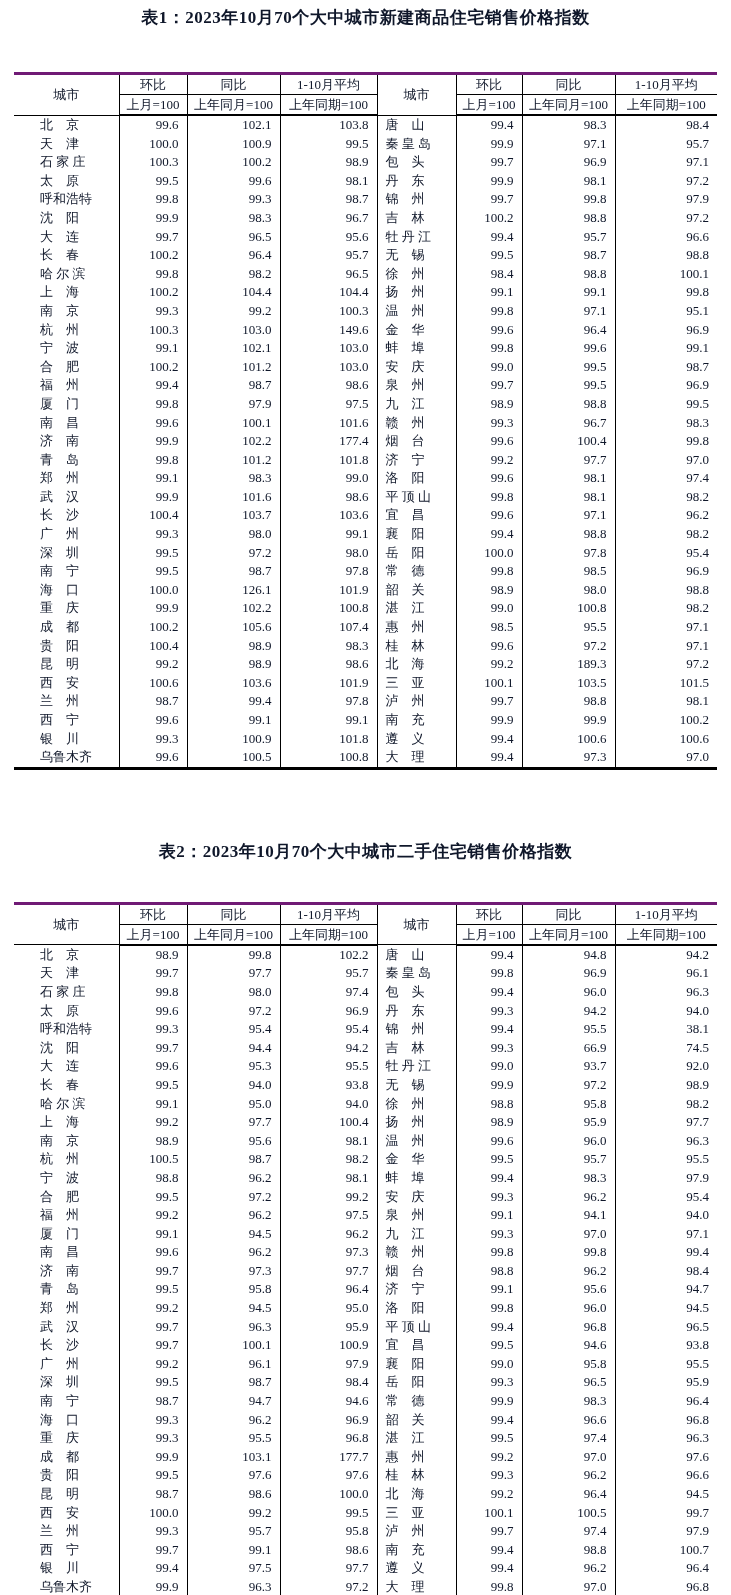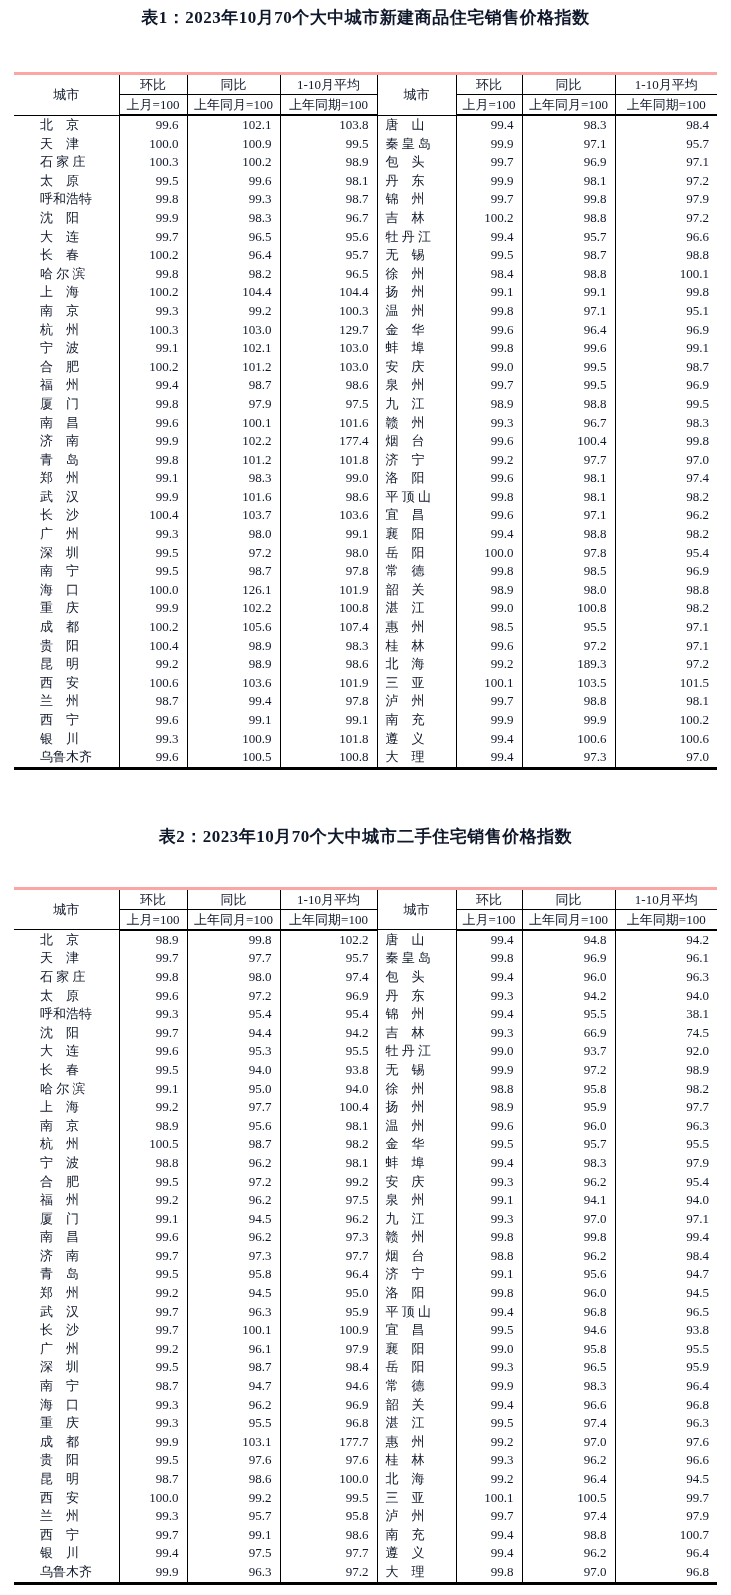--- a/index.html
+++ b/index.html
@@ -15,28 +15,28 @@
     padding-bottom: 22px;
   }
   .tbl-title {
     text-align: center;
     font-weight: bold;
     font-size: 17px;
     line-height: 22px;
     letter-spacing: 0.5px;
   }
   .tbl-title.first  { padding-top: 7px; }
-  .tbl-title.second { padding-top: 56px; }
+  .tbl-title.second { padding-top: 71px; }
 
   table.idx {
     border-collapse: collapse;
     table-layout: fixed;
     width: 703px;
     margin-left: 14px;
-    border-top: 3px solid #fca5a5;
+    border-top: 3px solid #701a75;
     border-bottom: 3px solid #000;
     font-size: 13px;
   }
   table#table1 { margin-top: 43px; }
   table#table2 { margin-top: 39px; }
 
   .idx th {
     font-weight: normal;
     text-align: center;
     height: 19px;
@@ -213,21 +213,21 @@
           <td class="num">100.3</td>
           <td class="city">温　州</td>
           <td class="num">99.8</td>
           <td class="num">97.1</td>
           <td class="num">95.1</td>
         </tr>
         <tr>
           <td class="city">杭　州</td>
           <td class="num">100.3</td>
           <td class="num">103.0</td>
-          <td class="num">129.7</td>
+          <td class="num">149.6</td>
           <td class="city">金　华</td>
           <td class="num">99.6</td>
           <td class="num">96.4</td>
           <td class="num">96.9</td>
         </tr>
         <tr>
           <td class="city">宁　波</td>
           <td class="num">99.1</td>
           <td class="num">102.1</td>
           <td class="num">103.0</td>

